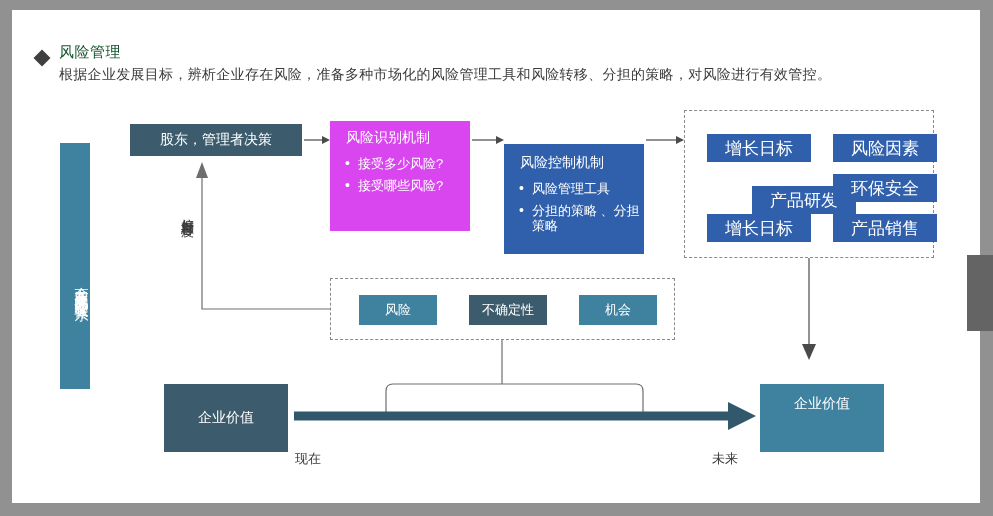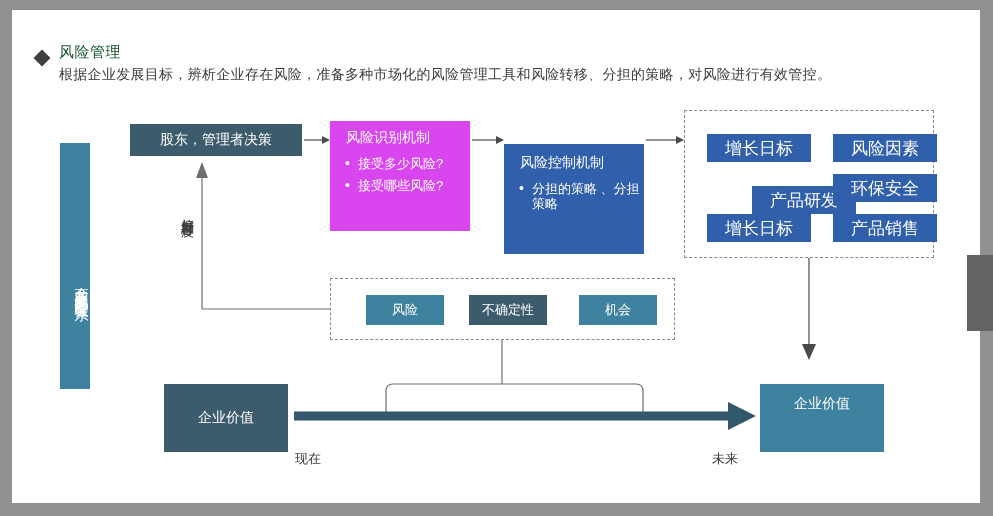--- a/index.html
+++ b/index.html
@@ -222,36 +222,37 @@
   </div>
 
   <div class="box b-ident">
     <div class="bx-title">风险识别机制</div>
     <div class="bx-li">接受多少风险?</div>
     <div class="bx-li">接受哪些风险?</div>
   </div>
 
   <div class="box b-ctrl">
     <div class="bx-title">风险控制机制</div>
+    <div class="bx-li">风险管理工具</div>
     <div class="bx-li">分担的策略 、分担策略</div>
   </div>
 
   <div class="vtext">偏好与容忍度</div>
 
   <div class="dash-right">
     <div class="gbox" style="left:22px;  top:23px;">增长日标</div>
     <div class="gbox" style="left:148px; top:23px;">风险因素</div>
     <div class="gbox" style="left:22px;  top:75px;margin-left:45px;">产品研发</div>
     <div class="gbox" style="left:148px; top:63px;">环保安全</div>
     <div class="gbox" style="left:22px;  top:103px;">增长日标</div>
     <div class="gbox" style="left:148px; top:103px;">产品销售</div>
   </div>
 
   <div class="dash-mid">
-    <div class="mbox" style="left:35px;  top:16px; background:#3f82a0;">风险</div>
+    <div class="mbox" style="left:28px;  top:16px; background:#3f82a0;">风险</div>
     <div class="mbox" style="left:138px; top:16px; background:#3c5c6d;">不确定性</div>
     <div class="mbox" style="left:248px; top:16px; background:#3f82a0;">机会</div>
   </div>
 
   <div class="box b-value-left">
     <span>企业价值</span>
   </div>
 
   <div class="b-value-right">
     <div class="vr-title">企业价值</div>

